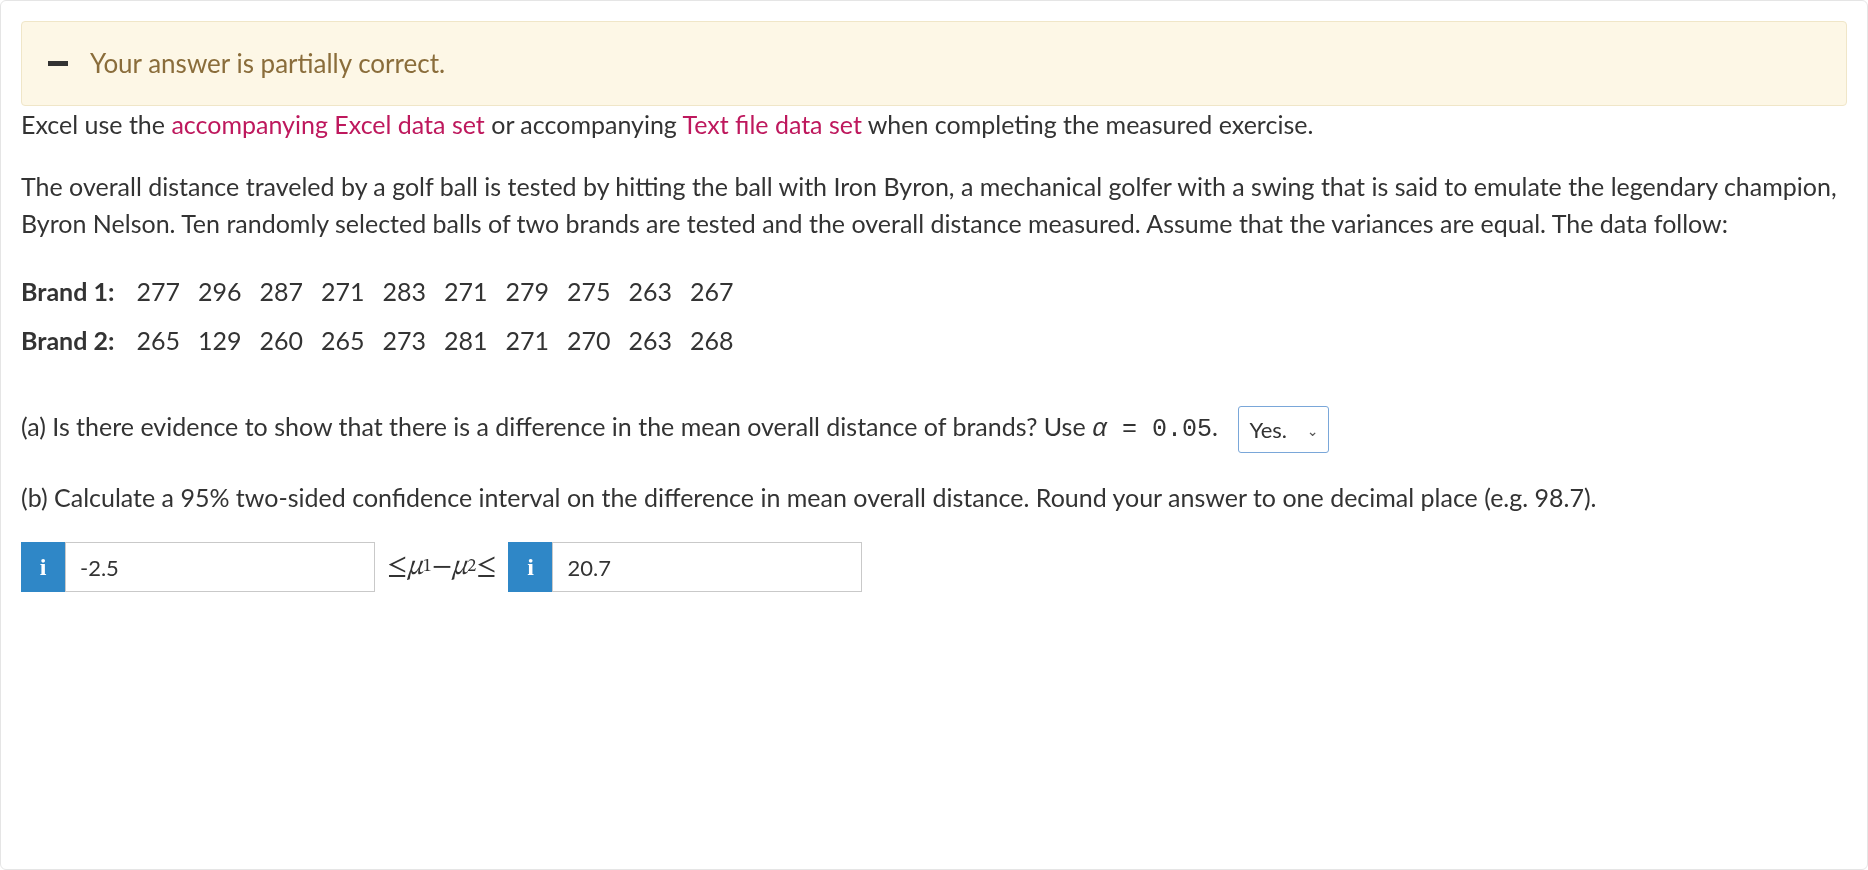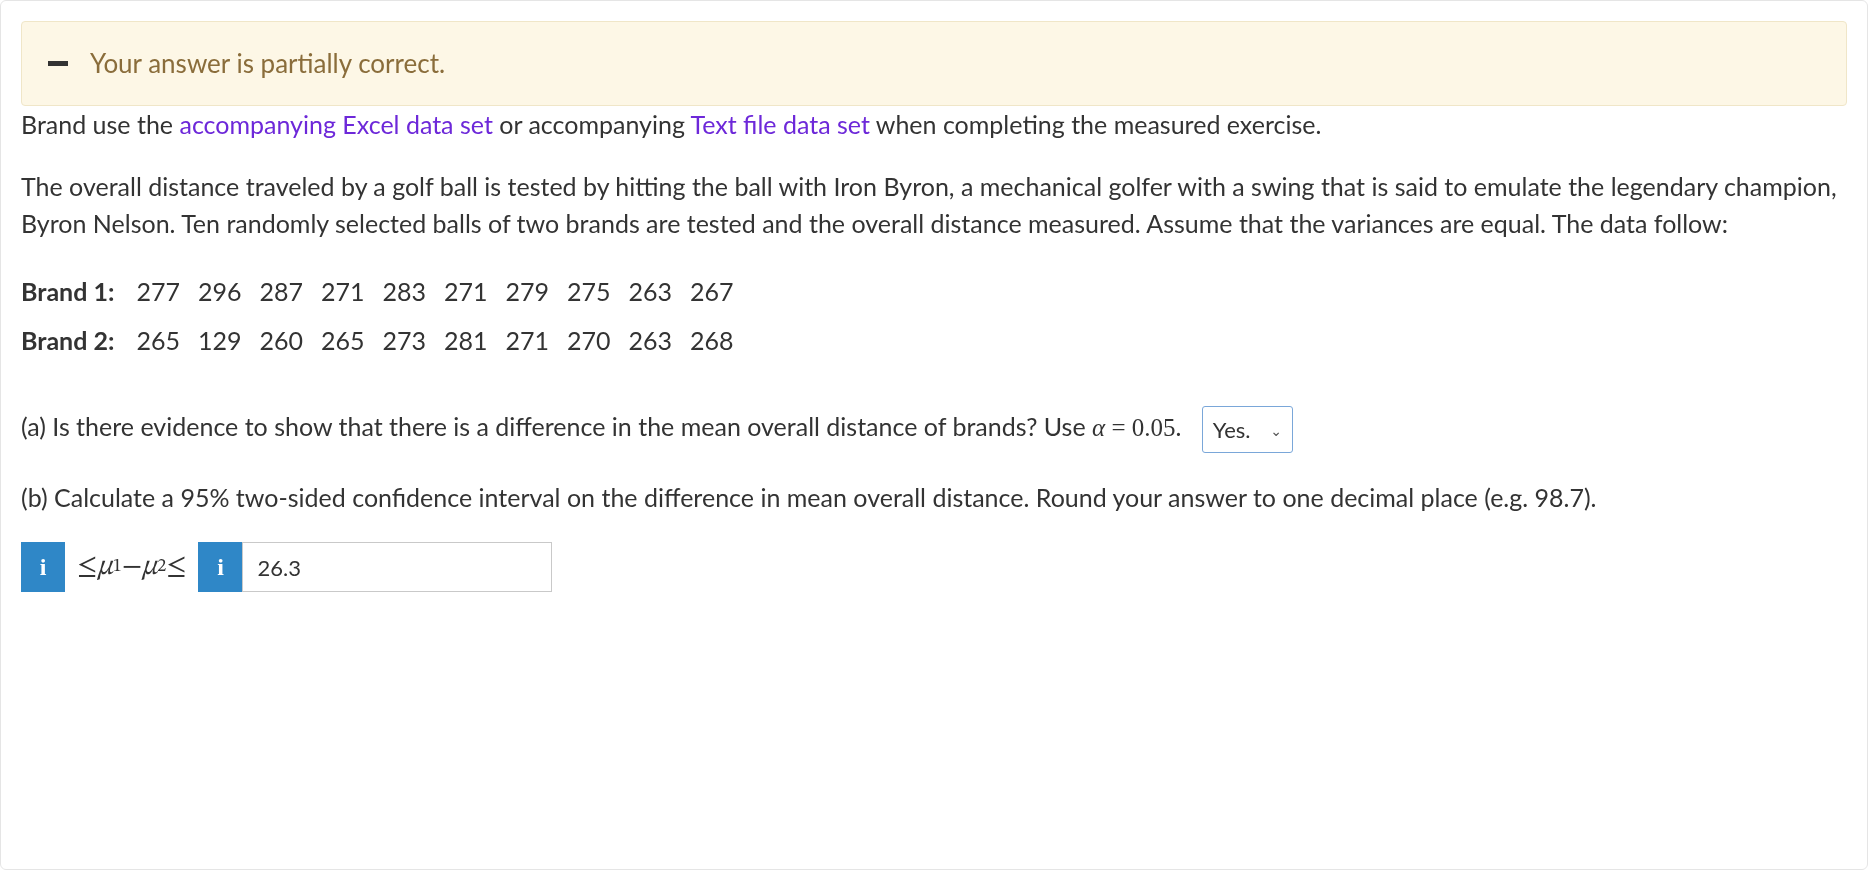--- a/index.html
+++ b/index.html
@@ -36,36 +36,36 @@
     height: 5px;
     background: #333;
     display: inline-block;
     flex: 0 0 auto;
   }
   .problem-body {
     font-size: 25px;
     color: #333;
   }
   .problem-body p { margin: 0 0 24px 0; }
-  .link { color: #6d28d9; cursor: pointer; }
+  .link { color: #be185d; cursor: pointer; }
   table.data {
     border-collapse: collapse;
     margin: 12px 0 40px 0;
   }
   table.data td {
     padding: 6px 18px 6px 0;
     font-size: 25px;
   }
   table.data td.label { font-weight: 700; padding-right: 22px; }
   .part-row {
     margin: 26px 0;
     font-size: 25px;
     display: block;
   }
-  .alpha-eq { font-family: Liberation Serif, serif; font-style: italic; }
+  .alpha-eq { font-family: Liberation Mono, monospace; font-style: italic; }
   .alpha-eq .eq, .alpha-eq .val { font-style: normal; }
   .select-box {
     display: inline-block;
     border: 1px solid #7aa7d9;
     border-radius: 3px;
     padding: 6px 10px;
     font-size: 22px;
     margin-left: 14px;
     vertical-align: middle;
     background: #fff;
@@ -124,21 +124,21 @@
 <div class="wrapper">
 
   <div class="feedback-banner">
     <span class="minus-icon"></span>
     <span>Your answer is partially correct.</span>
   </div>
 
   <div class="problem-body">
 
     <p>
-      <span>Brand use the </span><span class="link">accompanying Excel data set</span><span> or accompanying </span><span class="link">Text file data set</span><span> when completing the measured exercise.</span>
+      <span>Excel use the </span><span class="link">accompanying Excel data set</span><span> or accompanying </span><span class="link">Text file data set</span><span> when completing the measured exercise.</span>
     </p>
 
     <p>The overall distance traveled by a golf ball is tested by hitting the ball with Iron Byron, a mechanical golfer with a swing that is said to emulate the legendary champion, Byron Nelson. Ten randomly selected balls of two brands are tested and the overall distance measured. Assume that the variances are equal. The data follow:</p>
 
     <table class="data">
       <tbody>
           <tr>
         <td class="label">Brand 1:</td>
         <td>277</td>
         <td>296</td>
@@ -175,27 +175,30 @@
       </span>
     </div>
 
     <div class="part-row">
       <span>(b) Calculate a 95% two-sided confidence interval on the difference in mean overall distance. Round your answer to one decimal place (e.g. 98.7).</span>
     </div>
 
     <div class="ci-row">
       <div class="group">
         <div class="i-badge">i</div>
+        <div class="num-input">
+          <span>-2.5</span>
+        </div>
       </div>
       <div class="ci-rel">
         ≤ <span class="mu">μ</span><span class="sub">1</span> − <span class="mu">μ</span><span class="sub">2</span> ≤
       </div>
       <div class="group">
         <div class="i-badge">i</div>
         <div class="num-input">
-          <span>26.3</span>
+          <span>20.7</span>
         </div>
       </div>
     </div>
 
   </div>
 
 </div>
 
 </body></html>

